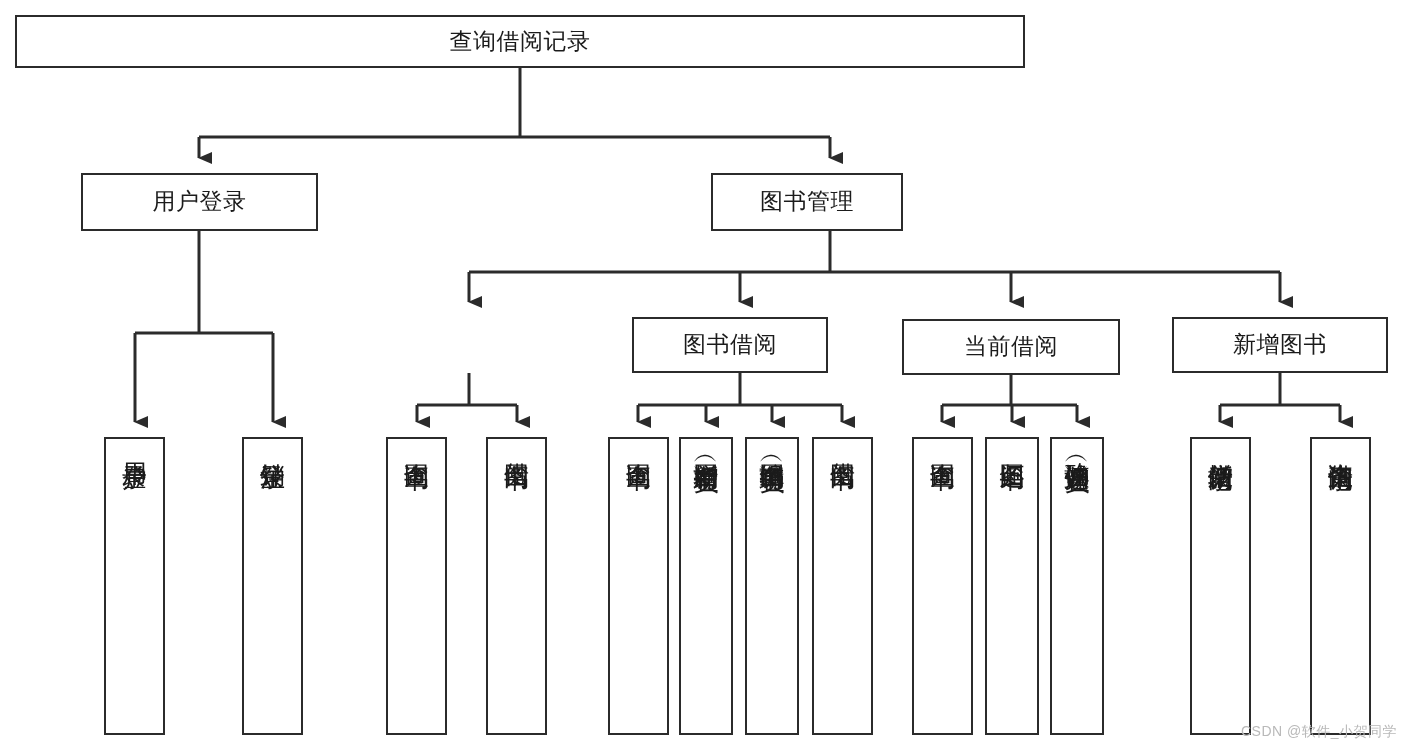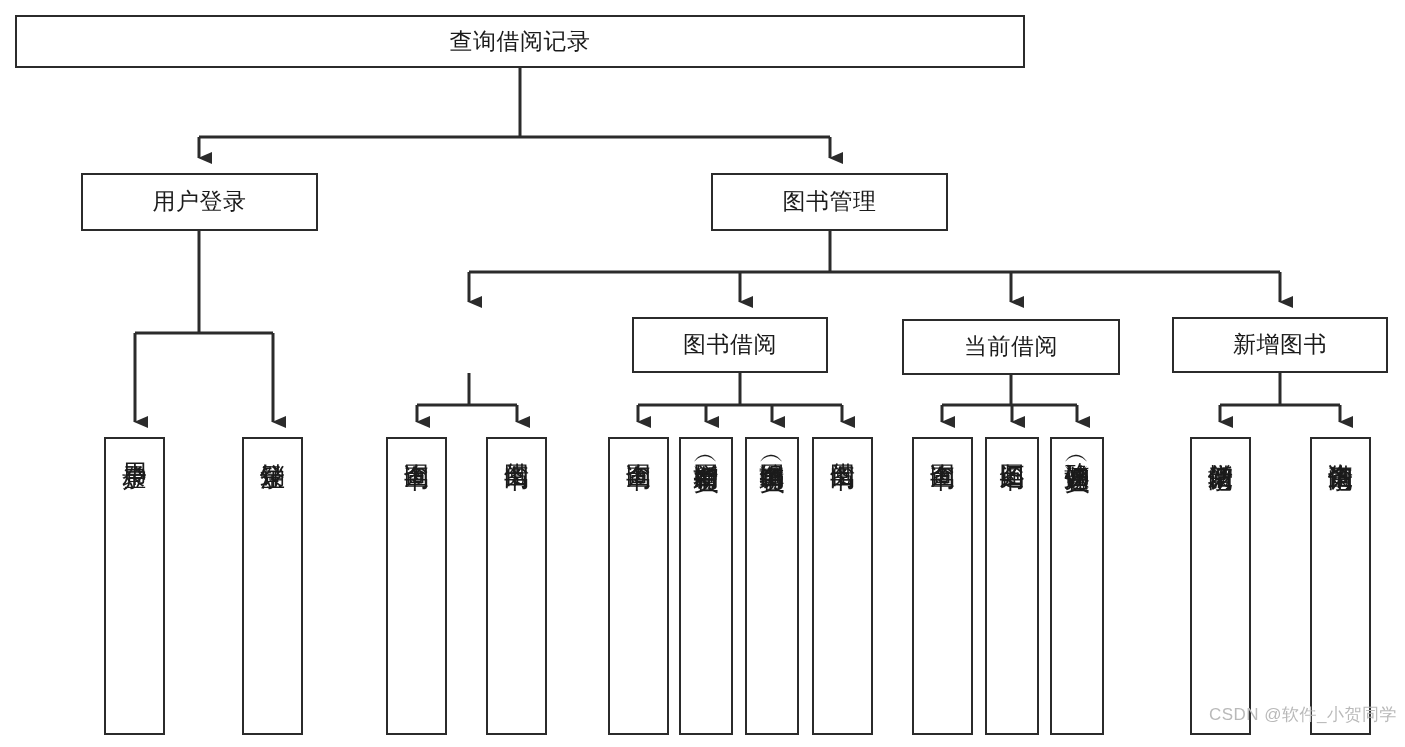--- a/index.html
+++ b/index.html
@@ -61,22 +61,22 @@
     line-height: 1.08;
     letter-spacing: 1px;
     white-space: nowrap;
   }
   .node.vert.tall .label {
     font-size: 25px;
   }
   #watermark {
     position: absolute;
     right: 8px;
-    bottom: 21px;
-    font-size: 17px;
+    bottom: 6px;
+    font-size: 14px;
     color: #b9b9b9;
     letter-spacing: 0.5px;
     white-space: nowrap;
     pointer-events: none;
   }
 </style>
 </head>
 <body>
 
 <div id="diagram-root">
@@ -146,21 +146,21 @@
     </g>
   </svg>
 
   <div class="node root horiz" style="left: 15px; top: 15px; width: 1010px; height: 53px;">
     <span class="label">查询借阅记录</span>
   </div>
 
   <div class="node horiz" style="left: 81px; top: 173px; width: 237px; height: 58px;">
     <span class="label">用户登录</span>
   </div>
-  <div class="node horiz" style="left: 711px; top: 173px; width: 237px; height: 58px;">
+  <div class="node horiz" style="left: 711px; top: 173px; width: 192px; height: 58px;">
     <span class="label">图书管理</span>
   </div>
 
   <div class="node horiz" style="left: 632px; top: 317px; width: 196px; height: 56px;">
     <span class="label">图书借阅</span>
   </div>
   <div class="node horiz" style="left: 902px; top: 319px; width: 218px; height: 56px;">
     <span class="label">当前借阅</span>
   </div>
   <div class="node horiz" style="left: 1172px; top: 317px; width: 216px; height: 56px;">

